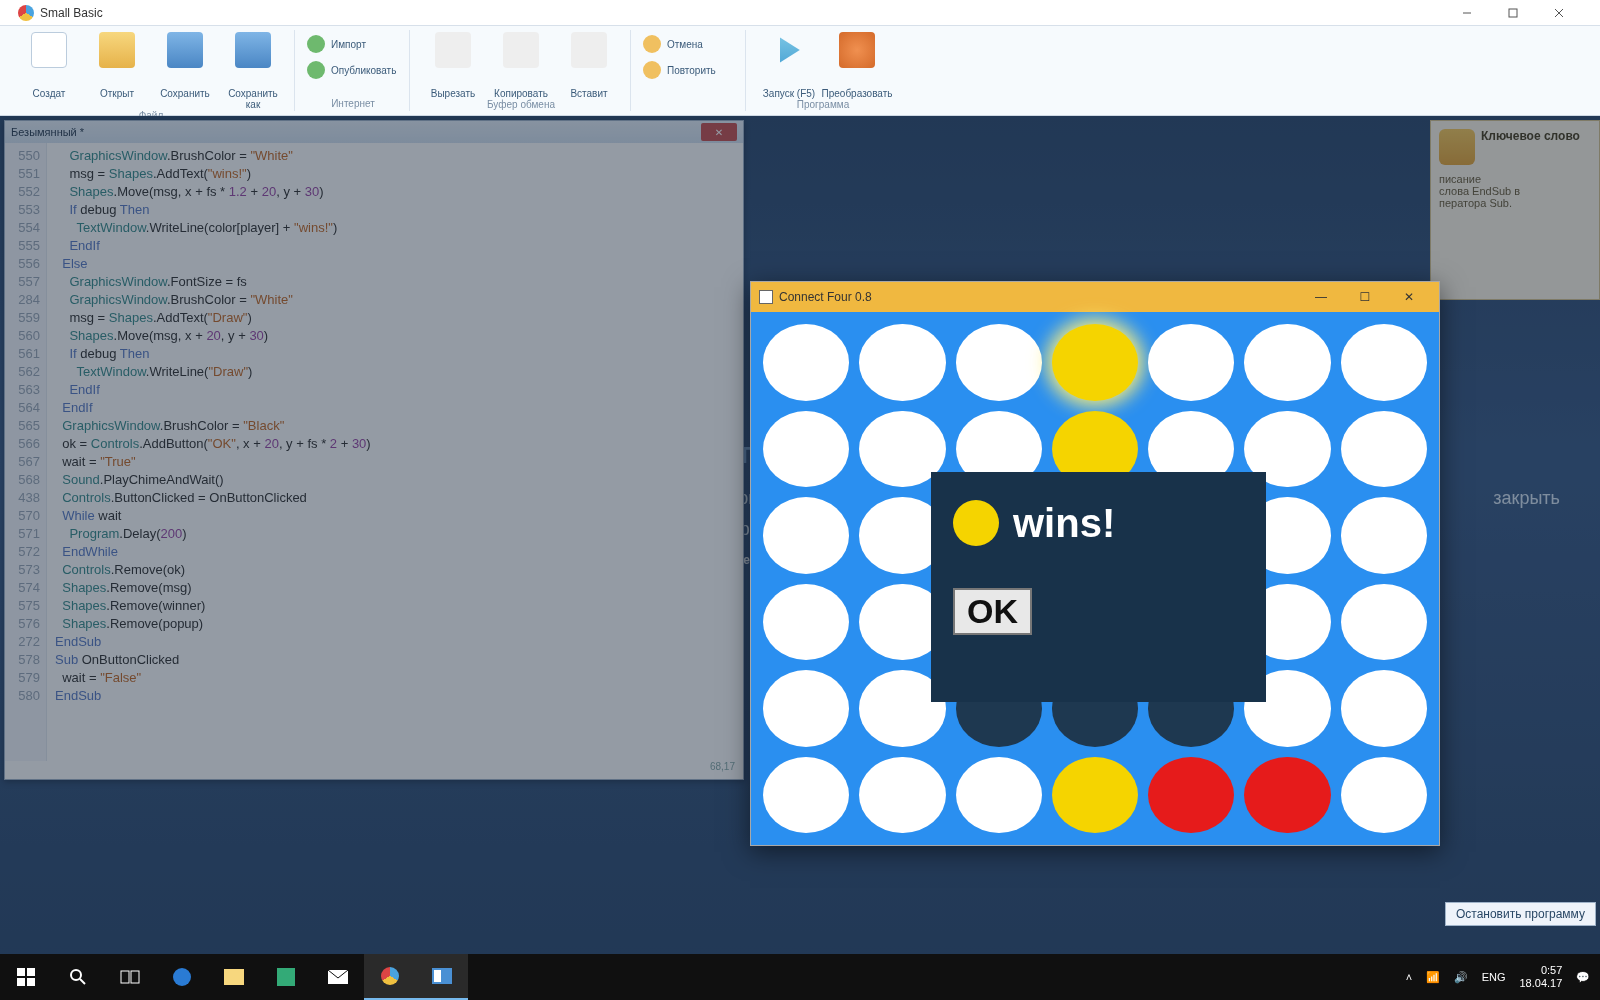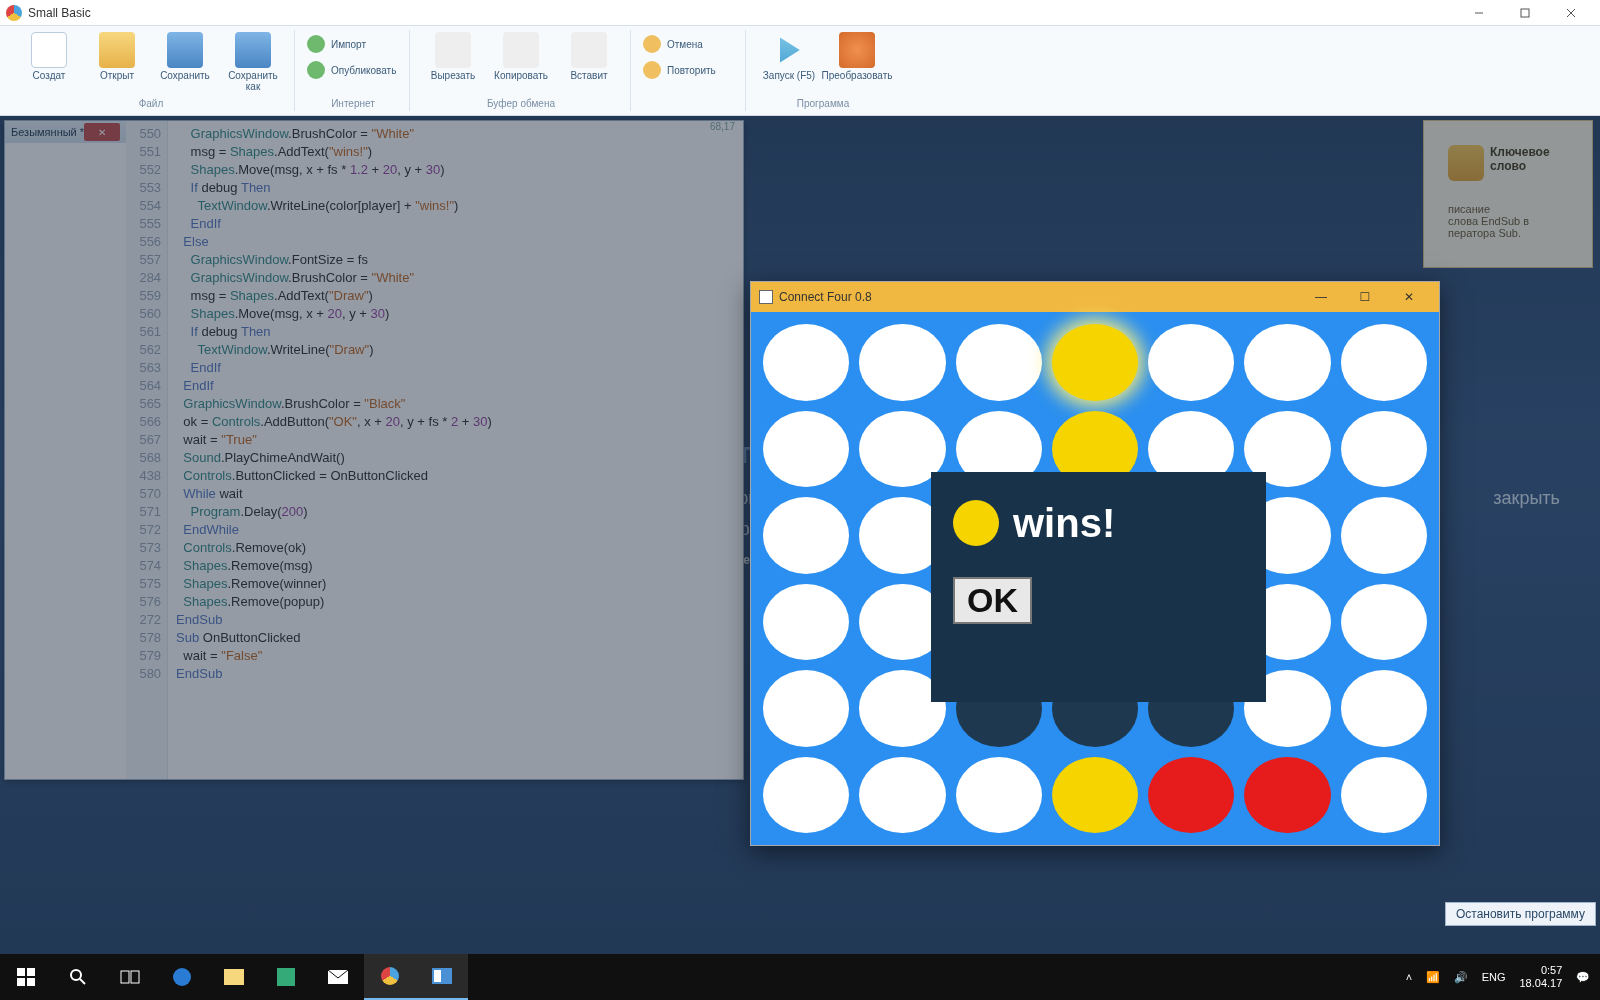--- a/index.html
+++ b/index.html
@@ -1,55 +1,55 @@
 <!DOCTYPE html>
 <html><head>
 <meta charset="utf-8">
 <style>
 *{box-sizing:border-box;margin:0;padding:0;font-family:"Segoe UI",Tahoma,sans-serif}
 body{width:1600px;height:1000px;overflow:hidden;background:#fff;position:relative}
 
 
 .app{position:absolute;inset:0;display:flex;flex-direction:column;background:linear-gradient(#eaf1f8,#dfe8f2)}
-.titlebar{height:26px;background:#fff;display:flex;align-items:center;padding:0 6px;font-size:12px;color:#333;border-bottom:1px solid #d7e0ea}
+.titlebar{height:26px;background:#fff;display:flex;align-items:center;padding:0 18px;font-size:12px;color:#333;border-bottom:1px solid #d7e0ea}
 .titlebar .logo{width:16px;height:16px;border-radius:50%;background:conic-gradient(#4aa3df 0 120deg,#f0c040 120deg 240deg,#d44 240deg 360deg);margin-right:6px}
 .titlebar .spacer{flex:1}
 .titlebar .winbtn{width:46px;height:26px;display:flex;align-items:center;justify-content:center;color:#555}
 .titlebar .winbtn svg{width:10px;height:10px}
 
 
 .ribbon{height:90px;background:#f6fafd;border-bottom:1px solid #cfd9e4;display:flex;padding:4px 8px;gap:2px}
 .rgrp{display:flex;flex-direction:column;align-items:center;padding:2px 10px;border-right:1px solid #dbe4ee}
 .rgrp:last-child{border-right:none}
 .rbtns{display:flex;gap:6px}
 .rbtn{display:flex;flex-direction:column;align-items:center;width:62px;color:#3b5b7a;font-size:10px;cursor:pointer}
 .rbtn.sm{width:92px;flex-direction:row;justify-content:flex-start;gap:6px;height:24px}
 .ricon{width:36px;height:36px;border-radius:4px;display:flex;align-items:center;justify-content:center}
 .ricon.sm{width:18px;height:18px}
-.rlbl{margin-top:2px;text-align:center;line-height:1.1}
+.rlbl{margin-top:20px;text-align:center;line-height:1.1}
 .rgrpname{font-size:10px;color:#7a8ea4;margin-top:auto}
 
 
 .content{flex:1;position:relative;background:linear-gradient(#2e4a6e,#3a5a86 40%,#2e4a6e);overflow:hidden}
 
 
-.editor{position:absolute;left:4px;top:4px;width:740px;height:660px;background:#fdfdfd;border:1px solid #9eb1c6;display:flex;flex-direction:row;box-shadow:0 2px 6px rgba(0,0,0,.3)}
+.editor{position:absolute;left:4px;top:4px;width:740px;height:660px;background:#fdfdfd;border:1px solid #9eb1c6;display:flex;flex-direction:column;box-shadow:0 2px 6px rgba(0,0,0,.3)}
 .editor-title{height:22px;background:linear-gradient(#e6eef7,#d4e1ef);display:flex;align-items:center;padding:0 6px;font-size:11px;color:#2b3d52}
 .editor-title .spacer{flex:1}
 .editor-close{width:36px;height:18px;background:#c75050;color:#fff;display:flex;align-items:center;justify-content:center;font-size:10px;border-radius:2px}
 .code{flex:1;display:flex;overflow:hidden;font-family:Consolas,monospace;font-size:13px;line-height:18px}
 .gutter{width:42px;background:#f2f5f9;color:#9aa6b6;text-align:right;padding:4px 6px 4px 0;border-right:1px solid #e2e8ef}
 .codelines{flex:1;padding:4px 8px;white-space:pre;color:#333;overflow:hidden}
 .kw{color:#5a7bc4}
 .str{color:#c46b29}
 .num{color:#9b4aa6}
 .obj{color:#3a8c8c}
 
 
-.helppanel{position:absolute;right:7px;top:4px;width:170px;height:148px;background:#fdf6e8;border:1px solid #d7c48f;padding:24px;font-size:11px;color:#6b5d3c}
+.helppanel{position:absolute;right:0;top:4px;width:170px;height:180px;background:#fdf6e8;border:1px solid #d7c48f;padding:8px;font-size:11px;color:#6b5d3c}
 .helppanel .hicon{width:36px;height:36px;background:linear-gradient(#f7c95a,#e6a73a);border-radius:6px;float:left;margin-right:6px}
 .helppanel b{color:#4a3f22;font-size:12px}
 
 
 .runmsg{position:absolute;left:0;right:0;top:320px;text-align:center;color:#cfe0f2;pointer-events:none}
 .runmsg h2{font-size:30px;font-weight:700;color:#7fa8d6;margin-bottom:18px}
 .runmsg p{font-size:18px;color:#d6e4f2;margin-bottom:10px}
 .runmsg small{font-size:12px;font-weight:700;color:#e8eff7}
 
 
@@ -61,21 +61,21 @@
 .cf-title .cflogo{width:14px;height:14px;border:1px solid #666;margin-right:6px;background:#fff}
 .cf-title .spacer{flex:1}
 .cf-title .wb{width:44px;height:28px;display:flex;align-items:center;justify-content:center;color:#333}
 .cf-board{flex:1;background:#2a8ff0;position:relative;padding:12px}
 .cf-grid{display:grid;grid-template-columns:repeat(7,1fr);grid-template-rows:repeat(6,1fr);gap:10px;width:100%;height:100%}
 .cell{border-radius:50%;background:#fff}
 .cell.y{background:#f5d400}
 .cell.r{background:#e61b1b}
 .cell.hl{box-shadow:0 0 18px 6px rgba(255,240,120,.9)}
 .cf-popup{position:absolute;left:180px;top:160px;width:335px;height:230px;background:#18324a;padding:28px 22px}
-.cf-popup .row1{display:flex;align-items:center;gap:14px;margin-bottom:31px}
+.cf-popup .row1{display:flex;align-items:center;gap:14px;margin-bottom:42px}
 .cf-popup .disc{width:46px;height:46px;border-radius:50%;background:#f5d400}
 .cf-popup .wt{color:#fff;font-size:40px;font-weight:800}
 .cf-popup .okbtn{background:#e8e8e8;color:#111;font-size:34px;font-weight:800;padding:2px 12px;border:2px solid #777;cursor:pointer;display:inline-block}
 
 .cf-grid .cell.behind{background:#1e3850}
 
 
 .stopbtn{position:absolute;right:4px;bottom:50px;background:#eef3fa;border:1px solid #9fb3c9;color:#2a4866;font-size:12px;padding:4px 10px;cursor:pointer}
 
 

